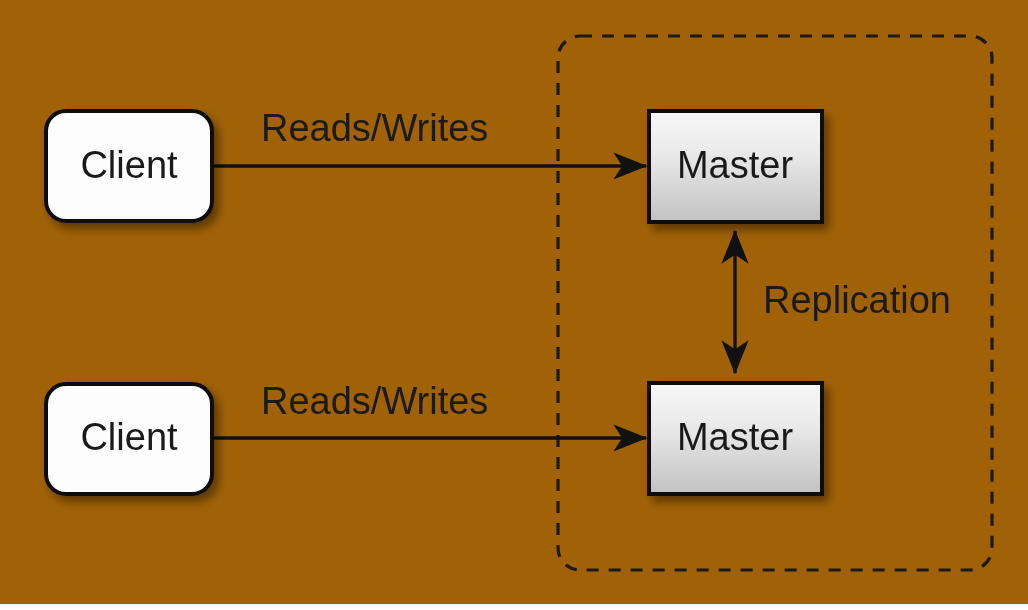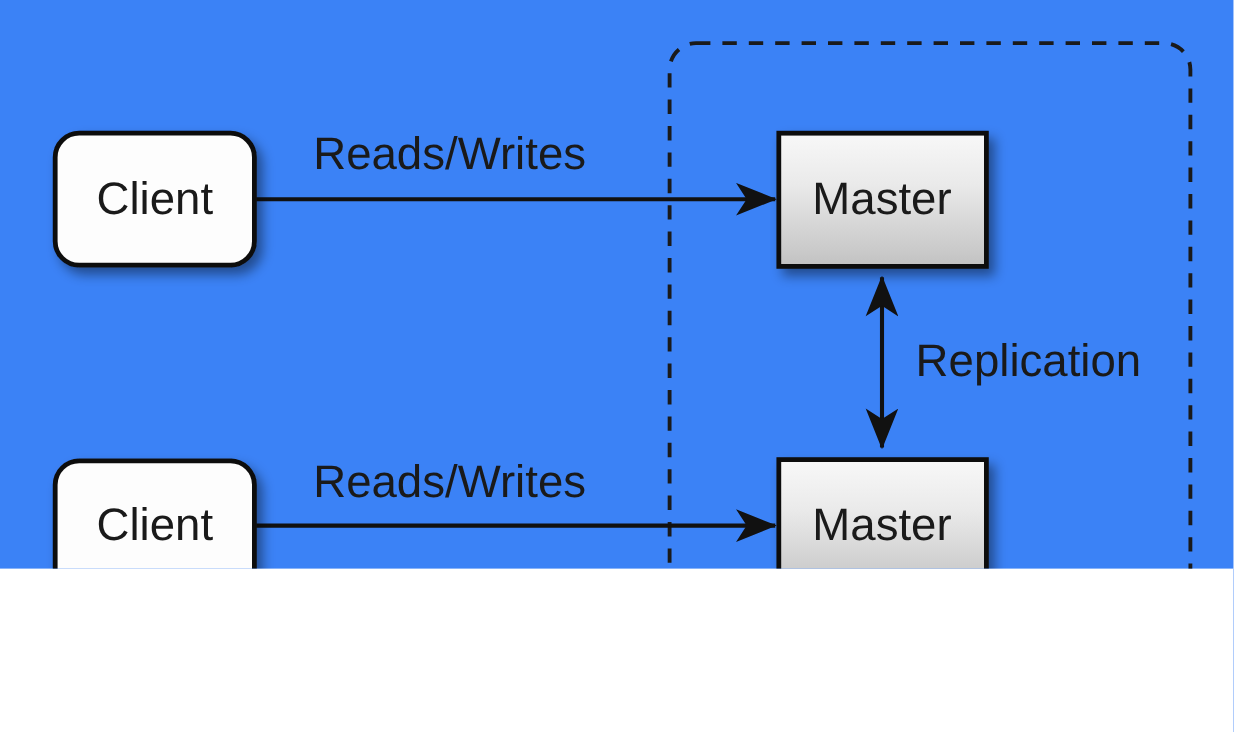--- a/index.html
+++ b/index.html
@@ -6,22 +6,22 @@
     margin: 0;
     padding: 0;
     background: #ffffff;
   }
   body {
     font-family: "Liberation Sans", sans-serif;
   }
   #diagram-root {
     position: relative;
     width: 1028px;
-    height: 474px;
-    background: #3b82f6;
+    height: 604px;
+    background: #a16207;
     overflow: hidden;
   }
   #diagram-svg {
     position: absolute;
     top: 0;
     left: 0;
     width: 1028px;
     height: 610px;
   }
   .node-label {

